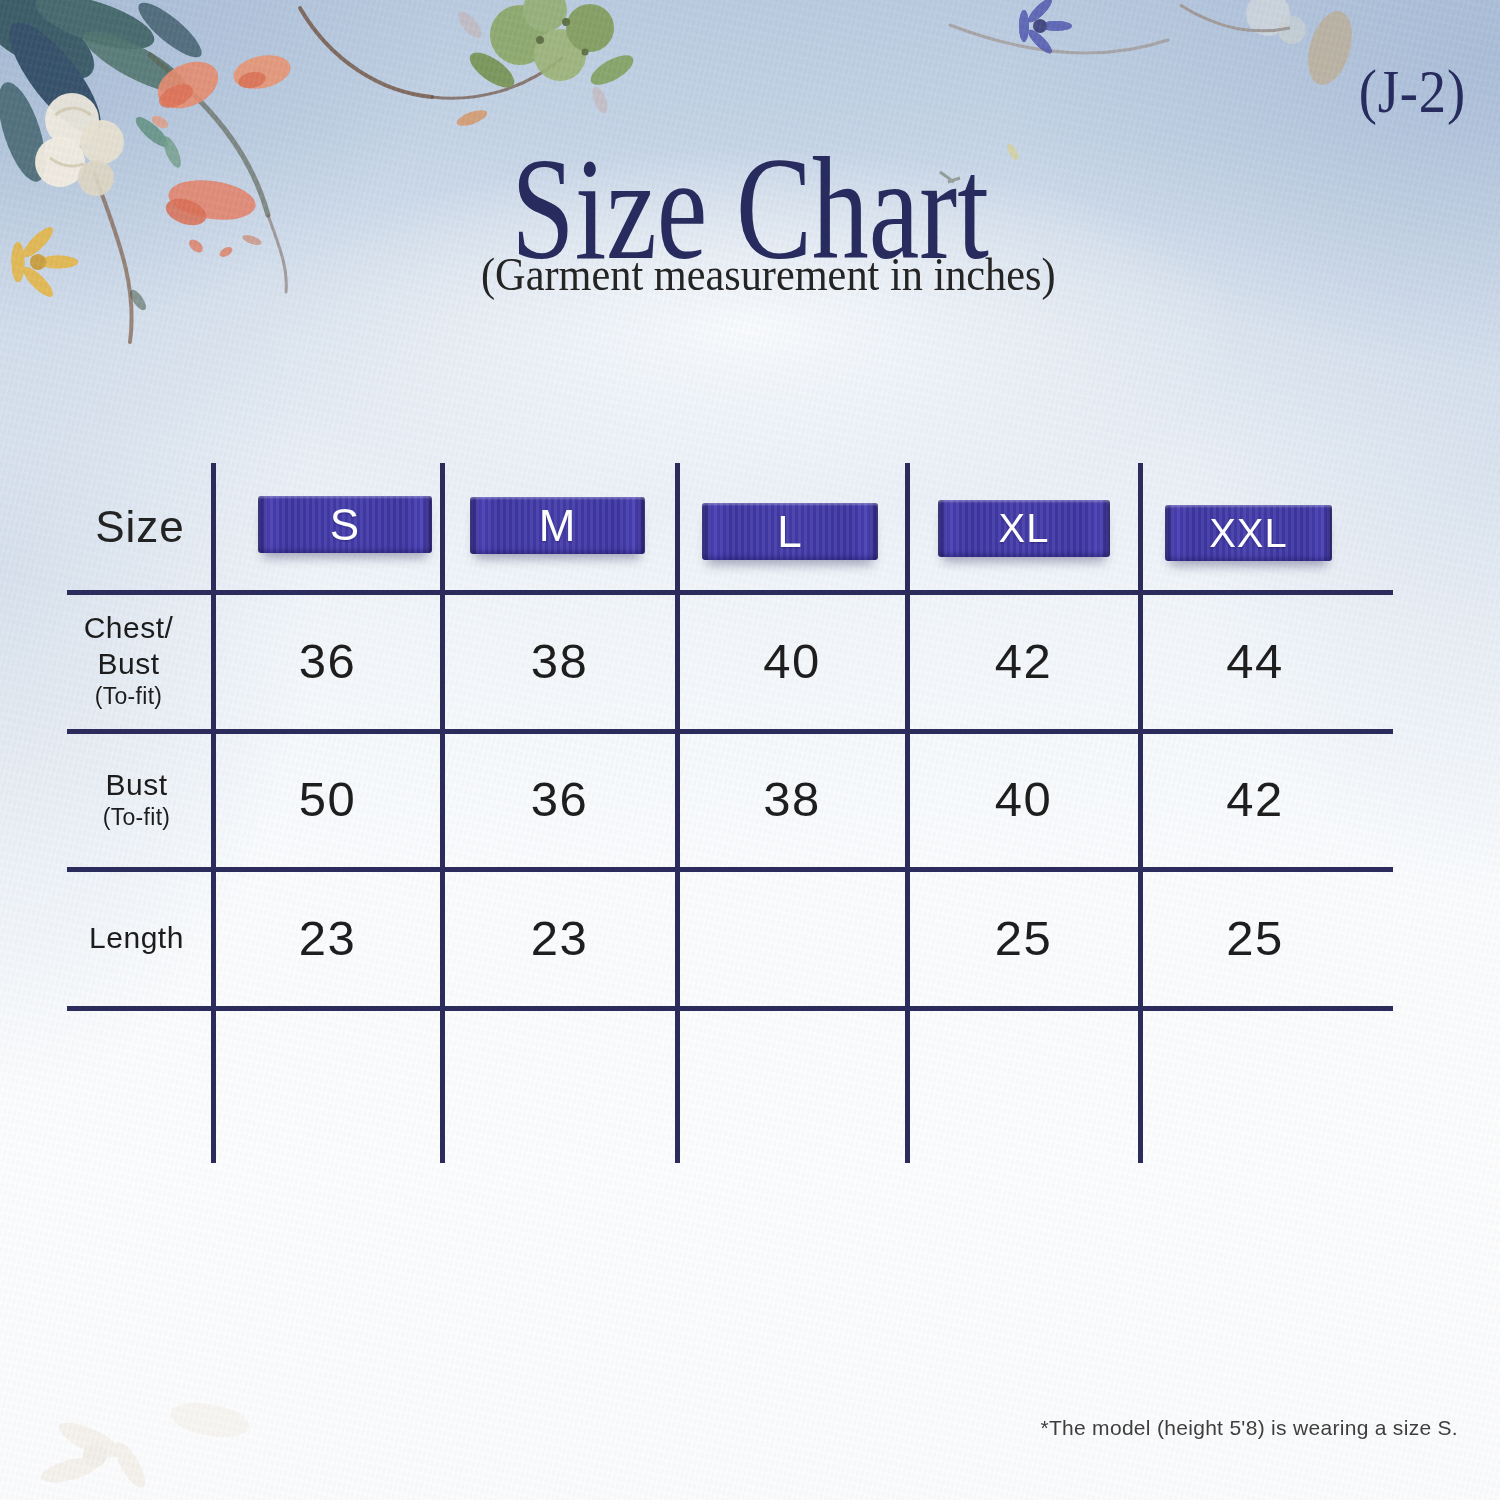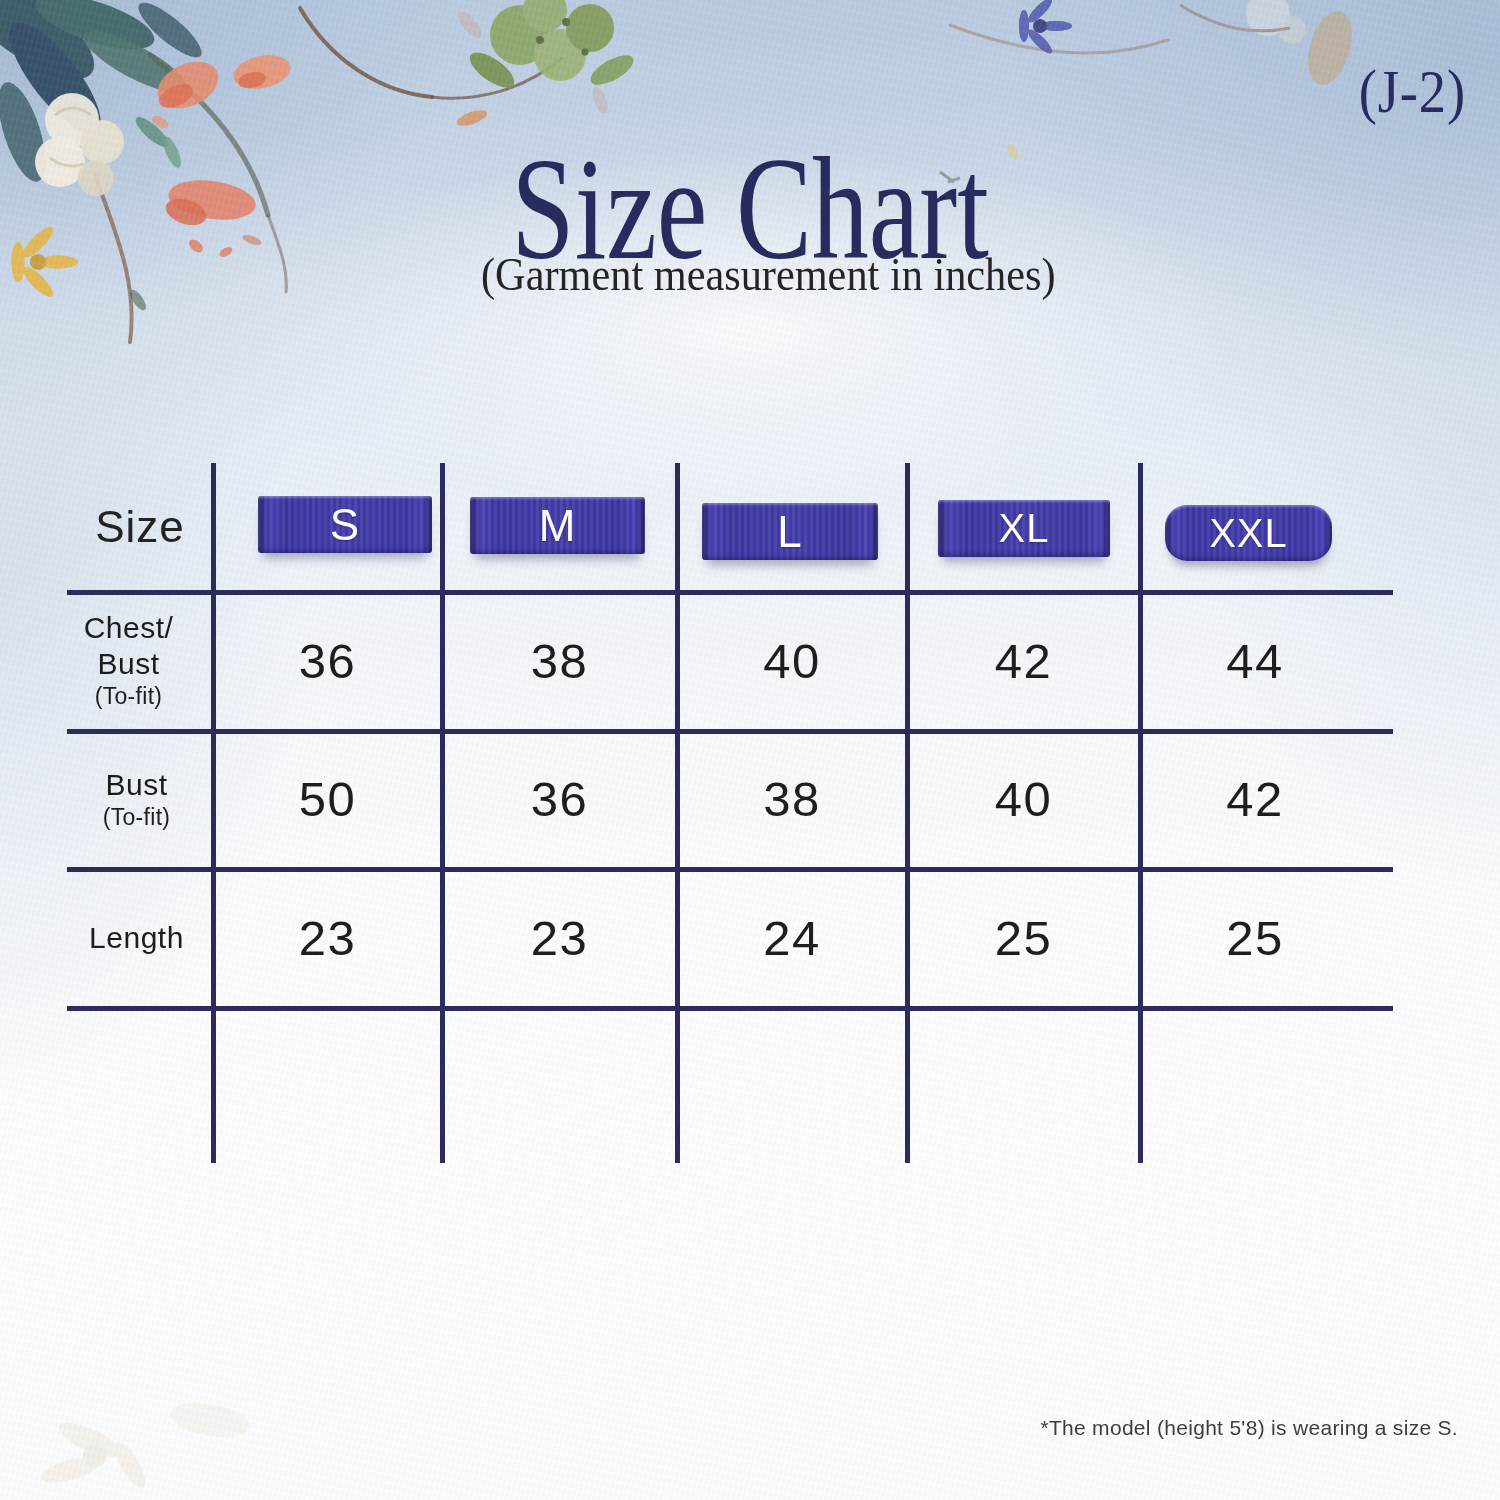--- a/index.html
+++ b/index.html
@@ -203,21 +203,21 @@
     </div>
     <div class="ribbon" style="left:470px;top:497px;width:175px;height:57px;font-size:44px;">
       <span class="rl">M</span>
     </div>
     <div class="ribbon" style="left:702px;top:503px;width:176px;height:57px;font-size:44px;">
       <span class="rl">L</span>
     </div>
     <div class="ribbon" style="left:938px;top:500px;width:172px;height:57px;font-size:40px;">
       <span class="rl">XL</span>
     </div>
-    <div class="ribbon" style="left:1165px;top:505px;width:167px;height:56px;font-size:40px;border-radius:22px;">
+    <div class="ribbon" style="left:1165px;top:505px;width:167px;height:56px;font-size:40px;">
       <span class="rl">XXL</span>
     </div>
 
     <div class="cell row-label" style="left:52px;top:592px;width:153px;height:137px;">
       <span class="lbl">Chest/
 Bust</span>
       <span class="note">(To-fit)</span>
     </div>
     <div class="cell val" style="left:213px;top:592px;width:229px;height:137px;">36</div>
     <div class="cell val" style="left:442px;top:592px;width:235px;height:137px;">38</div>
@@ -234,19 +234,18 @@
     <div class="cell val" style="left:677px;top:731px;width:230px;height:136px;">38</div>
     <div class="cell val" style="left:907px;top:731px;width:233px;height:136px;">40</div>
     <div class="cell val" style="left:1140px;top:731px;width:230px;height:136px;">42</div>
 
     <div class="cell row-label" style="left:60px;top:869px;width:153px;height:137px;">
       <span class="lbl">Length</span>
       <span class="note"></span>
     </div>
     <div class="cell val" style="left:213px;top:869px;width:229px;height:137px;">23</div>
     <div class="cell val" style="left:442px;top:869px;width:235px;height:137px;">23</div>
-    <div class="cell val" style="left:677px;top:869px;width:230px;height:137px;">24</div>
     <div class="cell val" style="left:907px;top:869px;width:233px;height:137px;">25</div>
     <div class="cell val" style="left:1140px;top:869px;width:230px;height:137px;">25</div>
   </div>
 
   <div class="footnote">*The model (height 5'8) is wearing a size S.</div>
 </div>
 
 </body></html>

